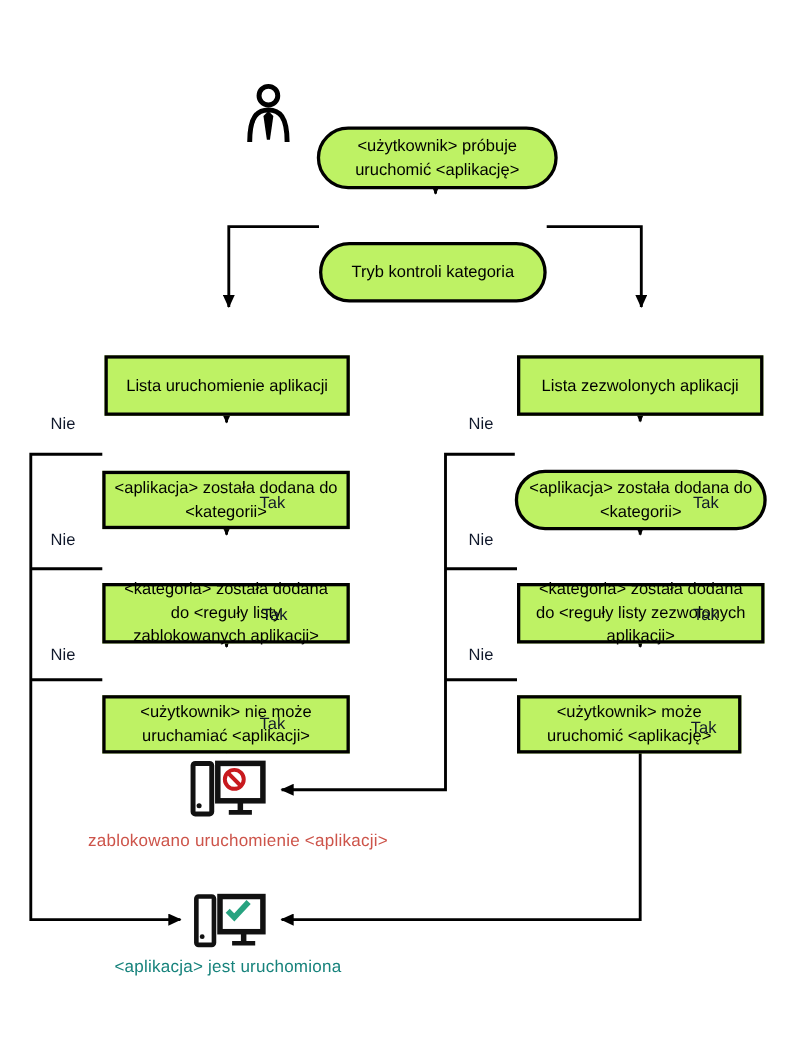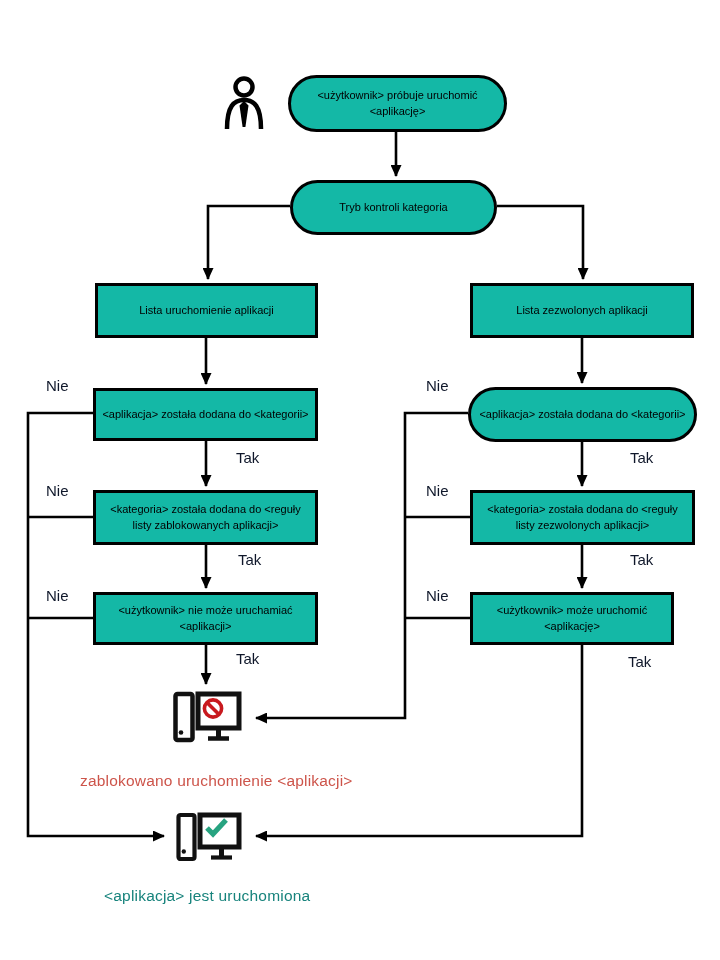--- a/index.html
+++ b/index.html
@@ -1,23 +1,23 @@
 <!DOCTYPE html>
 <html style="--line: #000000; --blocked-text: #cd544a; --blocked-icon: #c8191e; --running-text: #17837c; --running-icon: #27a380;"><head>
 <meta charset="utf-8">
 <style>
   html,body{margin:0;padding:0;background:#fff;}
   body{width:720px;height:960px;position:relative;font-family:"Liberation Sans",sans-serif;color:#000;overflow:hidden;}
   .lines{position:absolute;left:0;top:0;z-index:1;}
-  .node{position:absolute;z-index:2;border:3px solid #000;background:#14b8a6;box-sizing:border-box;
+  .node{position:absolute;z-index:2;border:3px solid #000;background:#bef264;box-sizing:border-box;
         display:flex;align-items:center;justify-content:center;text-align:center;
-        font-size:11px;line-height:1.45;}
+        font-size:15px;line-height:1.45;margin-top:40px;}
   .stadium{border-radius:29px;}
   .lbl{position:absolute;z-index:3;font-size:15px;color:#0f172a;white-space:nowrap;}
-  .outcome{position:absolute;z-index:3;font-size:15.5px;letter-spacing:.2px;white-space:nowrap;margin-top:16px;}
+  .outcome{position:absolute;z-index:3;font-size:15.5px;letter-spacing:.2px;white-space:nowrap;}
   .icon{position:absolute;z-index:2;}
   #blocked-outcome{left:80px;top:756px;color:var(--blocked-text,#cd544a);}
   #running-outcome{left:104px;top:871px;color:var(--running-text,#17837c);}
 </style>
 </head>
 <body>
 
 <svg class="lines" width="720" height="960" viewBox="0 0 720 960">
   <defs>
     <marker id="ah" markerUnits="userSpaceOnUse" markerWidth="13" markerHeight="11" refX="11" refY="5.5" orient="auto">

